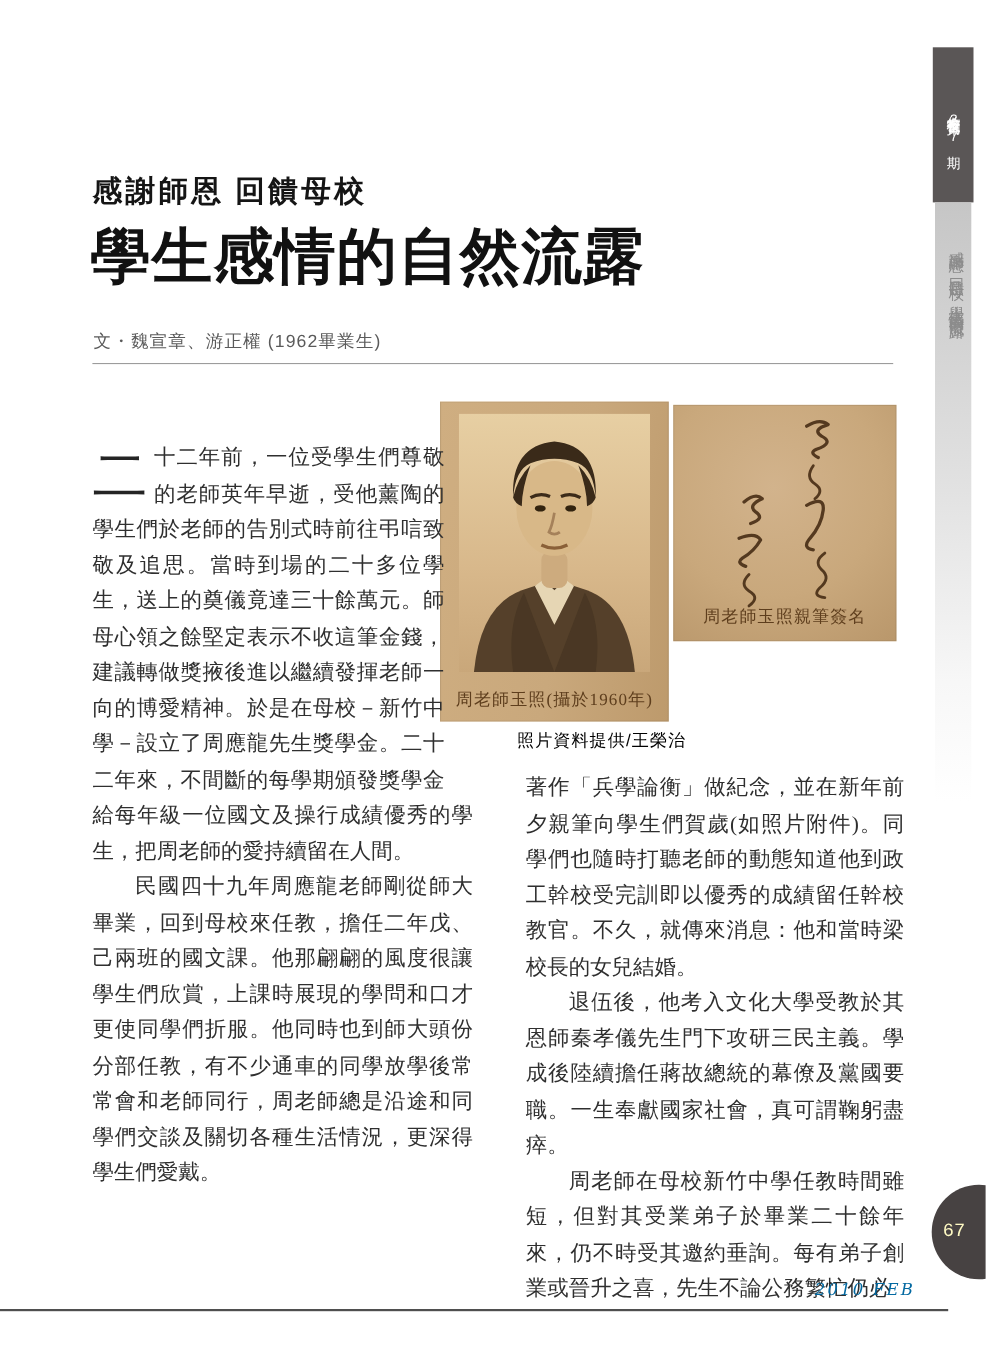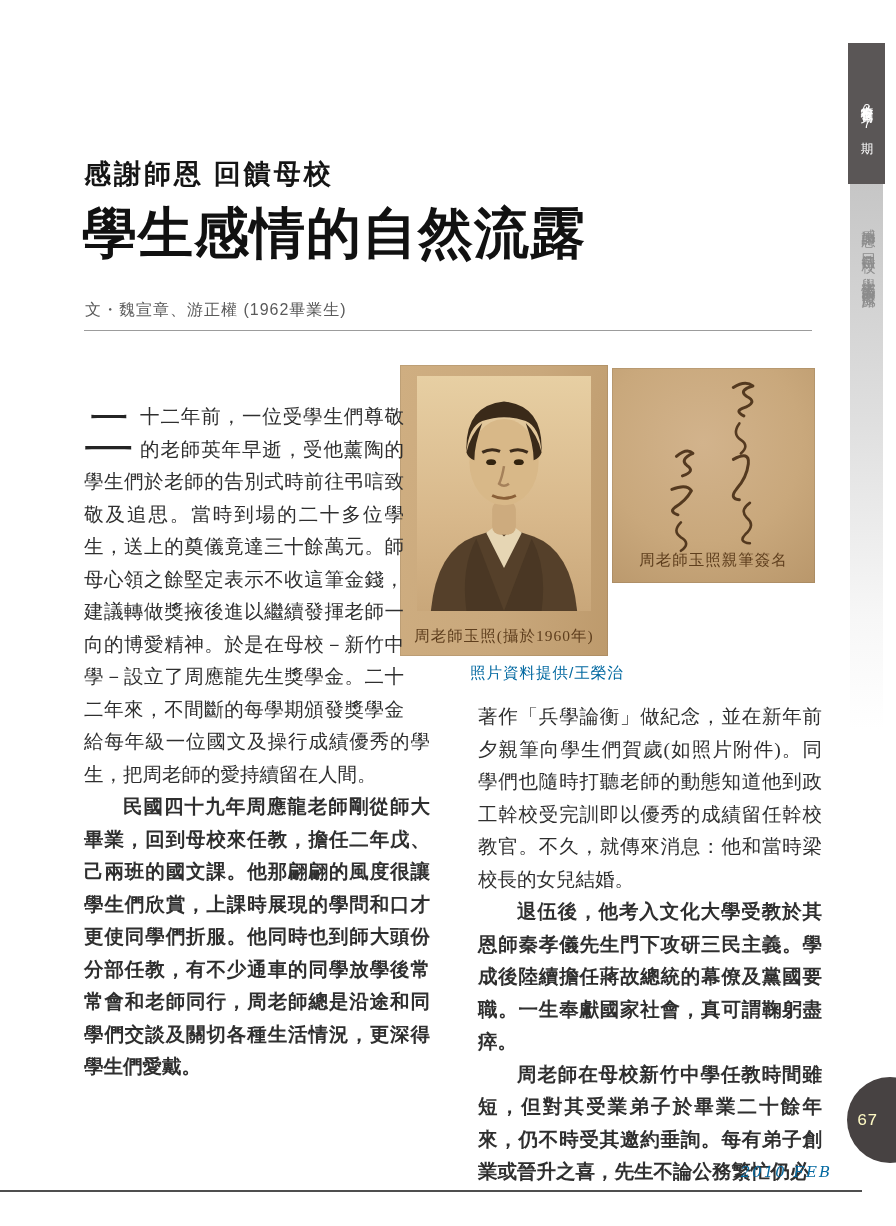--- a/index.html
+++ b/index.html
@@ -25,21 +25,21 @@
   .byline-rule{
     position:absolute;left:84px;top:330px;width:728px;height:1px;
     background:#9c9c9c;
   }
   
   .col{
     position:absolute;color:var(--ink,#2f2f2f);
     font-size:19.5px;line-height:32.5px;text-align:justify;
   }
   .col p{margin:0;}
-  .col p.indent{text-indent:2em;font-weight:bold;}
+  .col p.indent{text-indent:2em;}
   .col-left{left:84px;top:401px;width:346px;}
   .col-right{left:458px;top:701px;width:344px;margin-left:20px;}
   .wrap-spacer{float:right;width:26px;height:295px;}
   .dropcap{
     float:left;font-size:50px;line-height:62px;width:56px;
     color:#242424;
   }
   
   .photo{position:absolute;box-shadow:0 0 0 1px rgba(0,0,0,.08) inset;}
   .photo-portrait{
@@ -56,21 +56,21 @@
   }
   .photo-signature{
     left:612px;top:368px;width:203px;height:215px;
     background:radial-gradient(circle at 45% 35%,#d2b38c 0%,var(--photo-sepia,#c9a87c) 55%,#b9976b 100%);
   }
   .photo-signature svg{position:absolute;left:0;top:0;width:100%;height:100%;}
   .photo-signature .photo-caption{bottom:12px;}
   .credit{
     position:absolute;left:470px;top:663px;
     font-family:"Liberation Sans","DejaVu Sans",sans-serif;
-    font-size:15.5px;color:#0369a1;letter-spacing:1px;
+    font-size:15.5px;color:#000000;letter-spacing:1px;
   }
   
   .side-box{
     position:absolute;left:848px;top:43px;width:37px;height:141px;
     background:var(--sidebar-box,#5a5656);
     color:#ffffff;
     writing-mode:vertical-rl;text-orientation:upright;
     font-family:"Liberation Sans","DejaVu Sans",sans-serif;
     font-size:12.5px;letter-spacing:1px;
     display:flex;align-items:center;justify-content:center;

